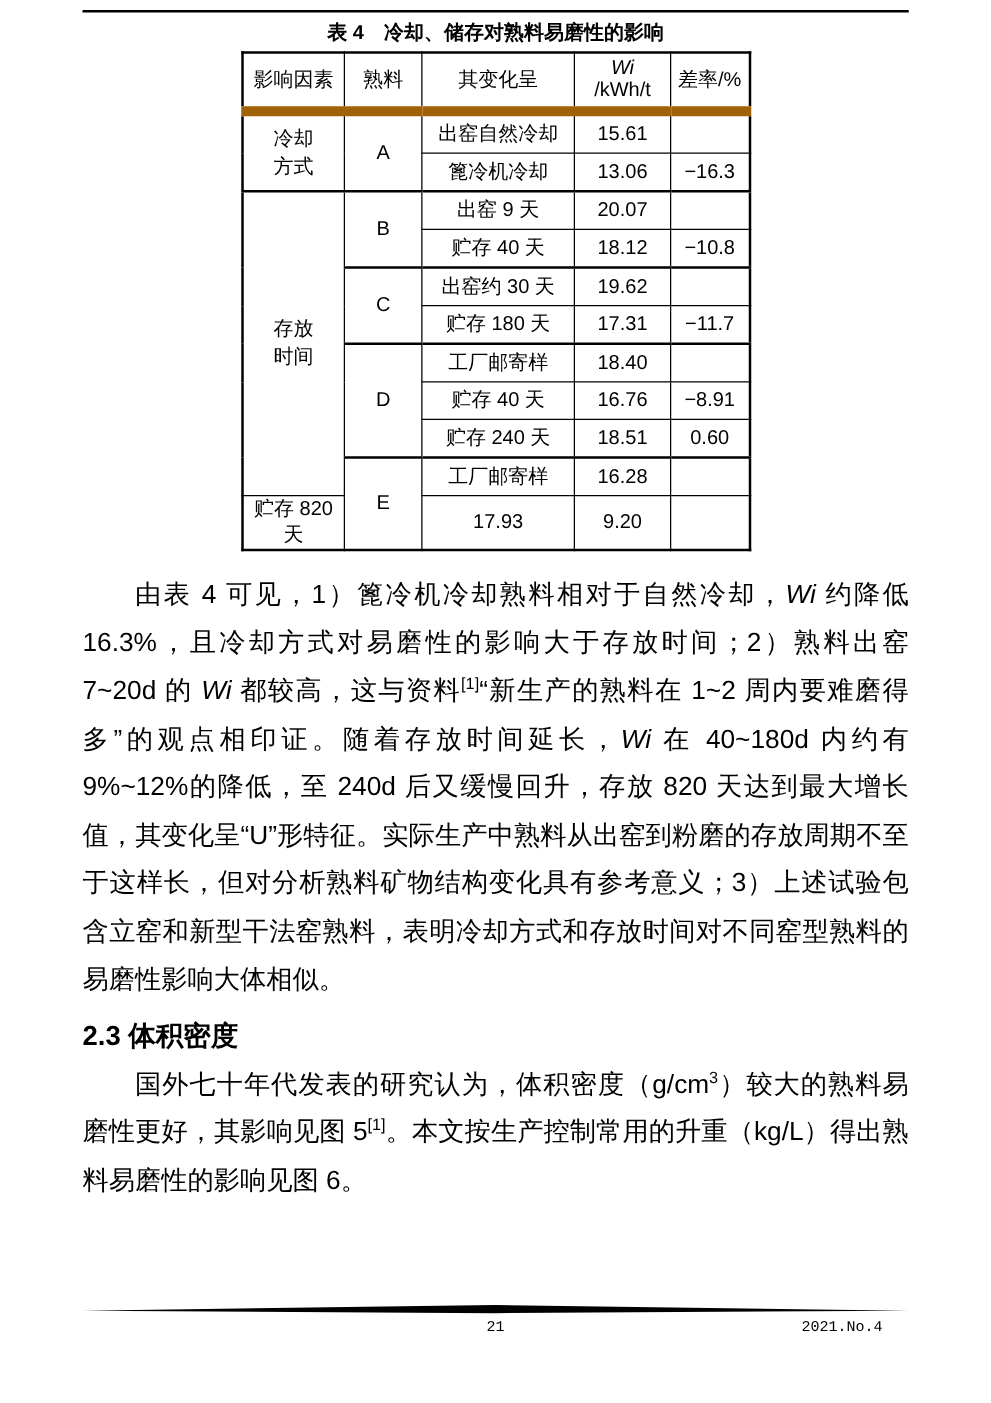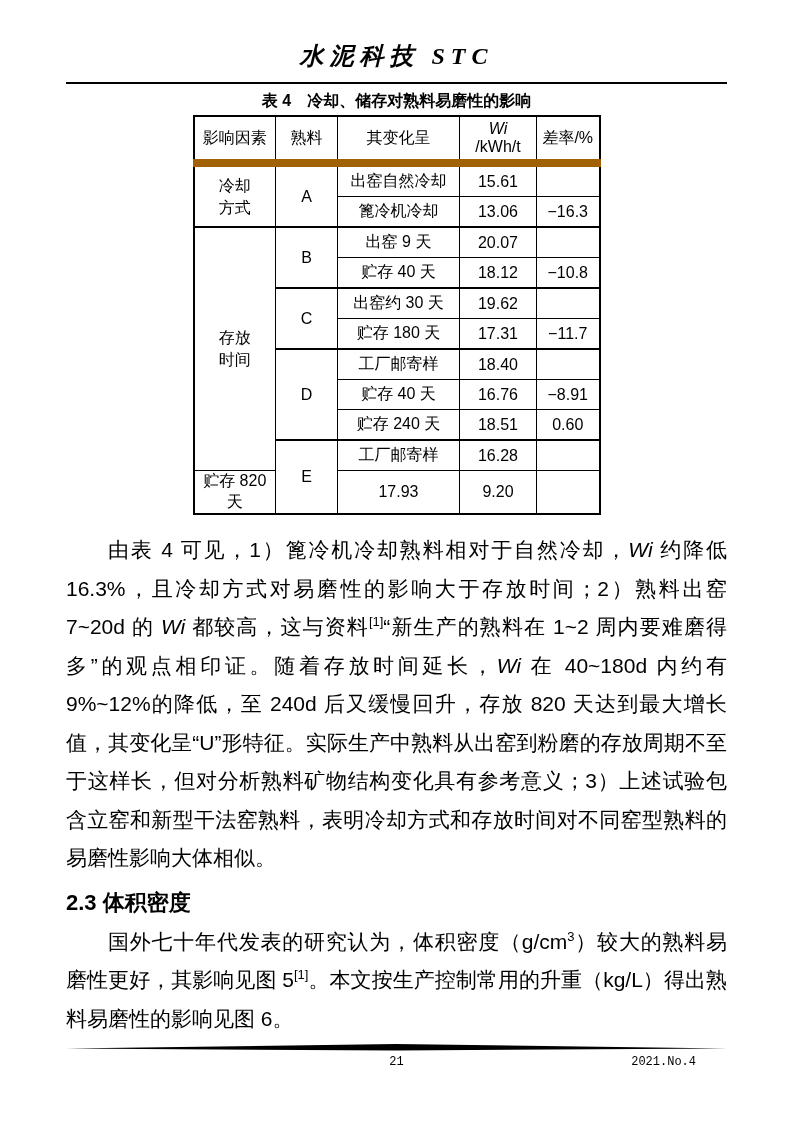--- a/index.html
+++ b/index.html
@@ -50,29 +50,28 @@
   h2.section-heading {
     margin:8px 0 0 0; font-size:22px; line-height:34px; font-weight:bold;
     font-family:"Liberation Sans", sans-serif;
   }
   .density-par { margin-top:3px; }
 
   .footer { position:absolute; left:66px; width:661px; top:1042px;font-family:Liberation Mono, monospace; }
   .footer-divider { display:block; width:661px; height:10px; }
   .footer-row { position:relative; margin-top:2px; height:16px; font-size:12px; line-height:16px; }
   .page-number { position:absolute; left:0; right:0; text-align:center; }
-  .issue-label { position:absolute; right:31px; }
+  .issue-label { position:absolute; right:21px; }
 </style>
 </head>
 <body>
 
 <div class="page">
   <div class="content">
 
-    <div class="journal-title">水泥科技 STC</div>
     <div class="header-rule"></div>
 
 
     <div class="table-caption">表 4　冷却、储存对熟料易磨性的影响</div>
 
     <table class="t4">
       <colgroup>
         <col style="width:82px">
           <col style="width:62px">
           <col style="width:122px">

